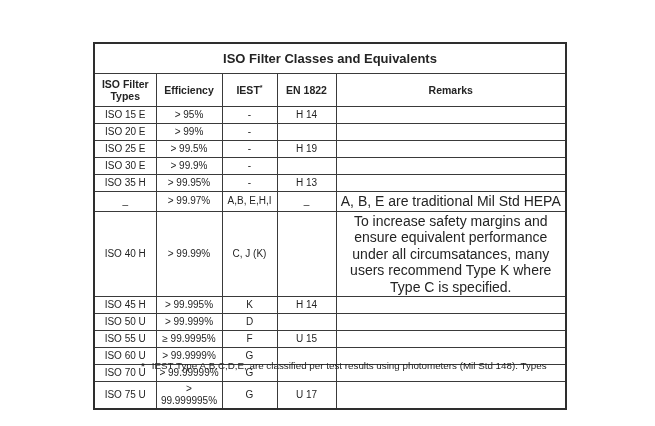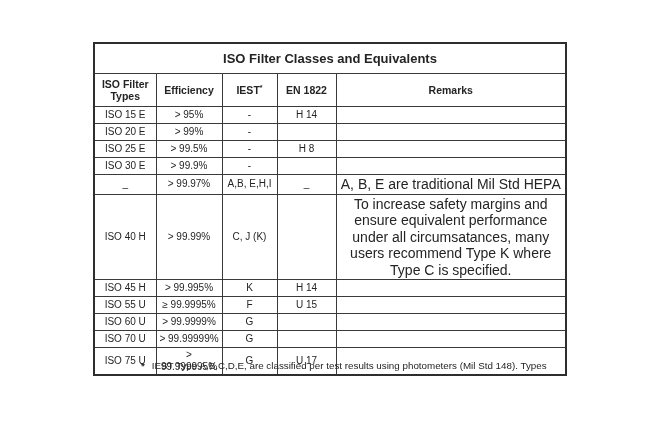--- a/index.html
+++ b/index.html
@@ -114,28 +114,35 @@
           <td>ISO 20 E</td>
           <td>&gt; 99%</td>
           <td>-</td>
           <td></td>
           <td class="remarks-cell"></td>
         </tr>
         <tr class="data-row">
           <td>ISO 25 E</td>
           <td>&gt; 99.5%</td>
           <td>-</td>
-          <td>H 8</td>
+          <td>H 19</td>
           <td class="remarks-cell"></td>
         </tr>
         <tr class="data-row">
           <td>ISO 30 E</td>
           <td>&gt; 99.9%</td>
           <td>-</td>
           <td></td>
+          <td class="remarks-cell"></td>
+        </tr>
+        <tr class="data-row">
+          <td>ISO 35 H</td>
+          <td>&gt; 99.95%</td>
+          <td>-</td>
+          <td>H 13</td>
           <td class="remarks-cell"></td>
         </tr>
         <tr class="data-row">
           <td>_</td>
           <td>&gt; 99.97%</td>
           <td>A,B, E,H,I</td>
           <td>_</td>
           <td class="remarks-cell">A, B, E are traditional Mil Std HEPA</td>
         </tr>
         <tr class="data-row">
@@ -143,20 +150,27 @@
           <td>&gt; 99.99%</td>
           <td>C, J (K)</td>
           <td></td>
           <td class="remarks-cell">To increase safety margins and ensure equivalent performance under all circumsatances, many users recommend Type K where Type C is specified.</td>
         </tr>
         <tr class="data-row">
           <td>ISO 45 H</td>
           <td>&gt; 99.995%</td>
           <td>K</td>
           <td>H 14</td>
+          <td class="remarks-cell"></td>
+        </tr>
+        <tr class="data-row">
+          <td>ISO 50 U</td>
+          <td>&gt; 99.999%</td>
+          <td>D</td>
+          <td></td>
           <td class="remarks-cell"></td>
         </tr>
         <tr class="data-row">
           <td>ISO 55 U</td>
           <td>≥ 99.9995%</td>
           <td>F</td>
           <td>U 15</td>
           <td class="remarks-cell"></td>
         </tr>
         <tr class="data-row">

